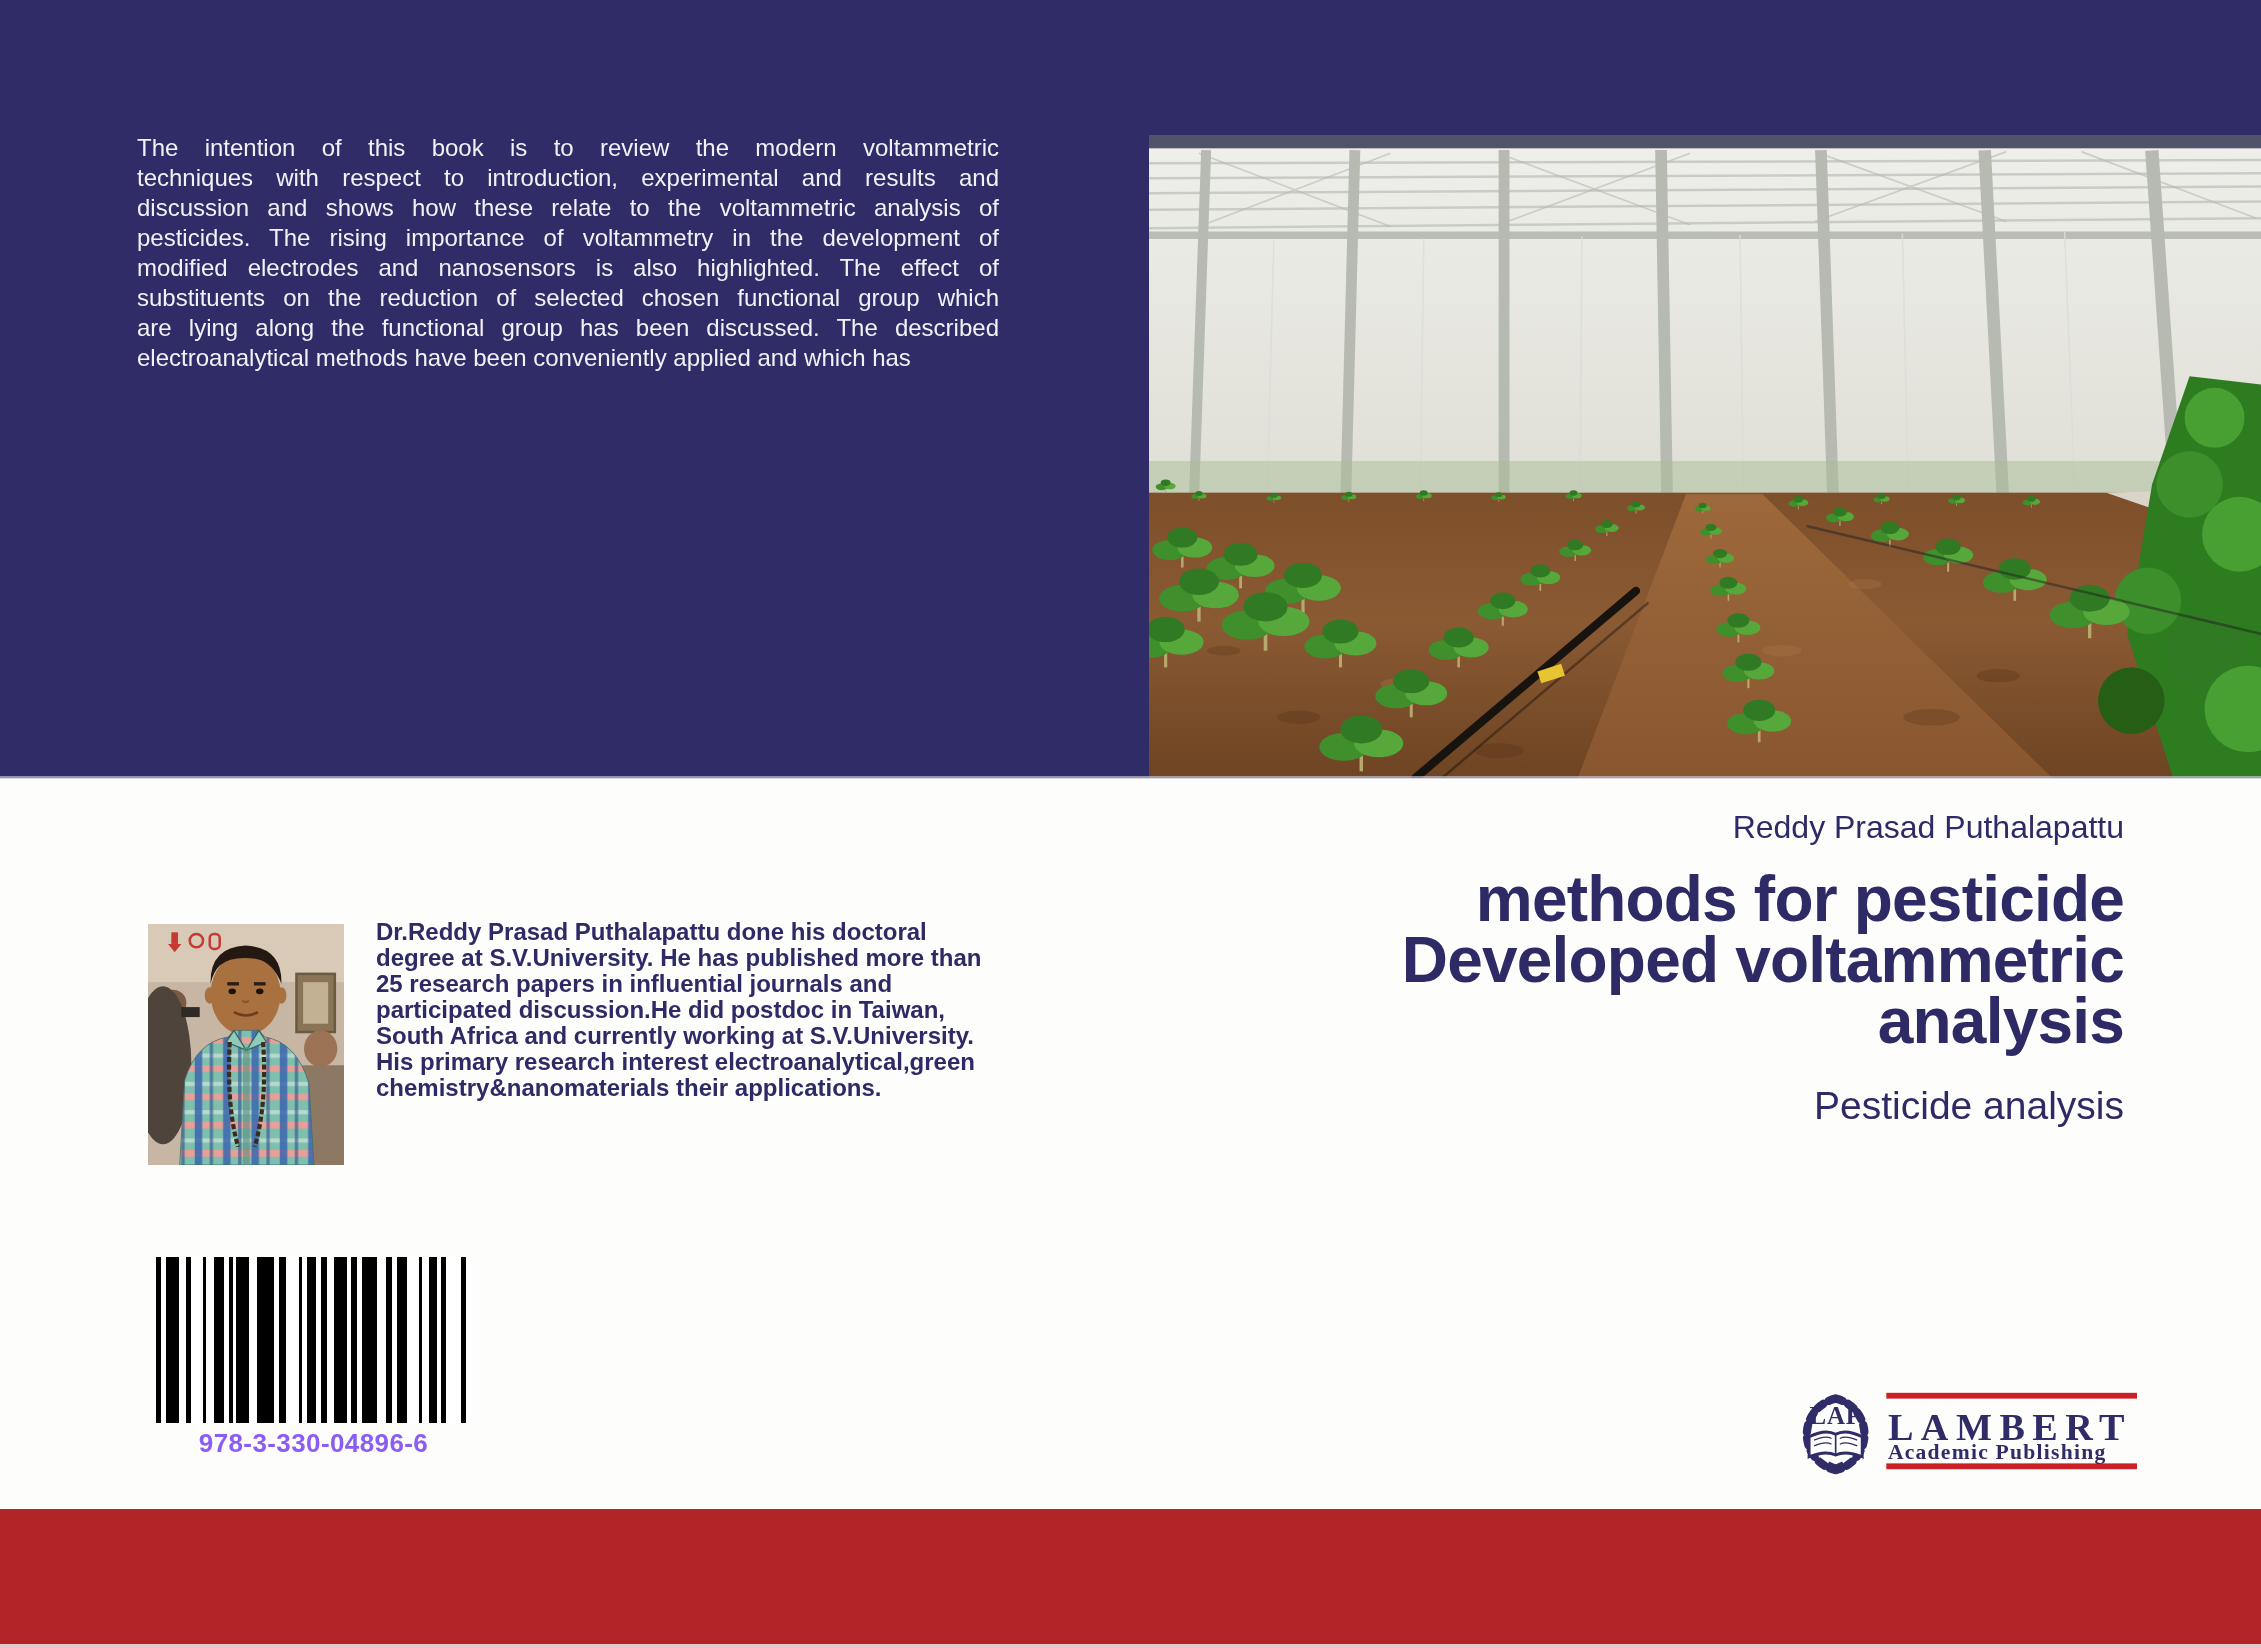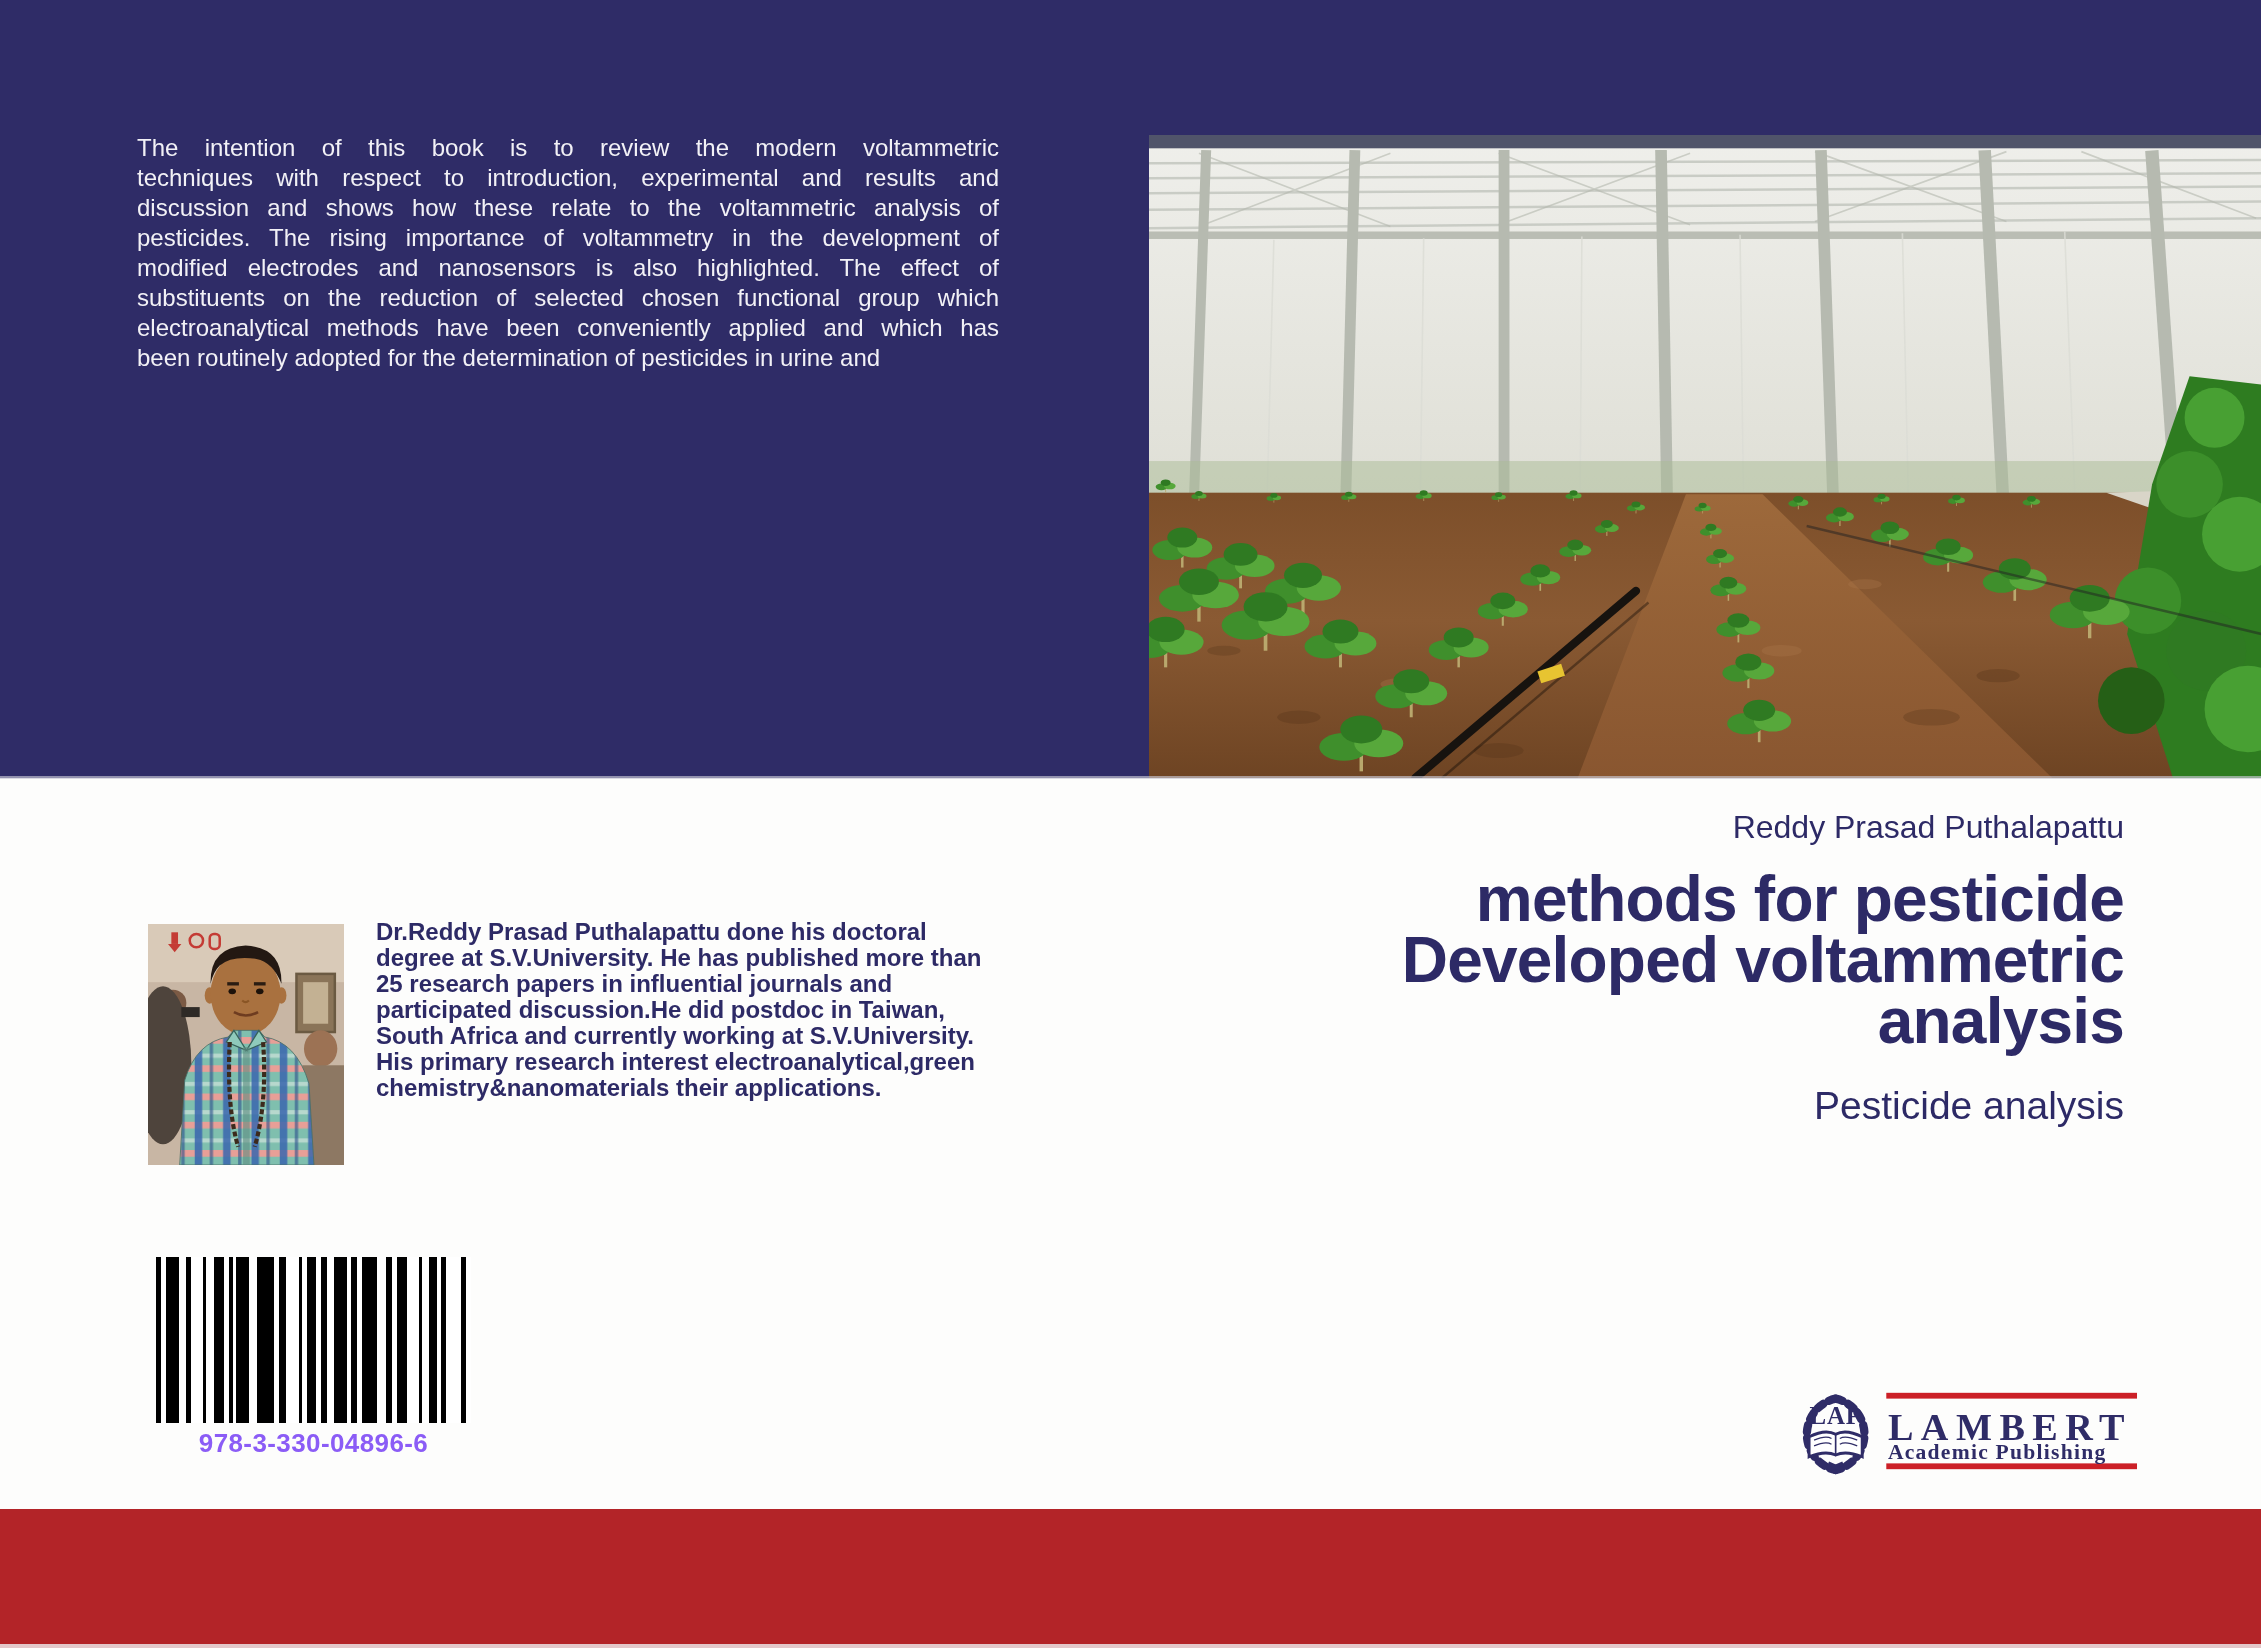--- a/index.html
+++ b/index.html
@@ -48,22 +48,22 @@
 <div id="cover">
 
   <div class="top-section">
     <div class="synopsis">
         <div class="line">The intention of this book is to review the modern voltammetric</div>
         <div class="line">techniques with respect to introduction, experimental and results and</div>
         <div class="line">discussion and shows how these relate to the voltammetric analysis of</div>
         <div class="line">pesticides. The rising importance of voltammetry in the development of</div>
         <div class="line">modified electrodes and nanosensors is also highlighted. The effect of</div>
         <div class="line">substituents on the reduction of selected chosen functional group which</div>
+        <div class="line">are lying along the functional group has been discussed. The described</div>
         <div class="line">electroanalytical methods have been conveniently applied and which has</div>
-        <div class="line">been routinely adopted for the determination of pesticides in urine and</div>
       </div>
 
     <svg class="cover-photo" viewBox="0 0 1337 773" preserveAspectRatio="none">
       <defs>
         <linearGradient id="wallG" x1="0" y1="0" x2="0" y2="1">
           <stop offset="0" stop-color="#efefeb"></stop>
             <stop offset="1" stop-color="#dfdfd6"></stop>
         </linearGradient>
         <linearGradient id="soilG" x1="0" y1="0" x2="0" y2="1">
           <stop offset="0" stop-color="#7d4f2a"></stop>

